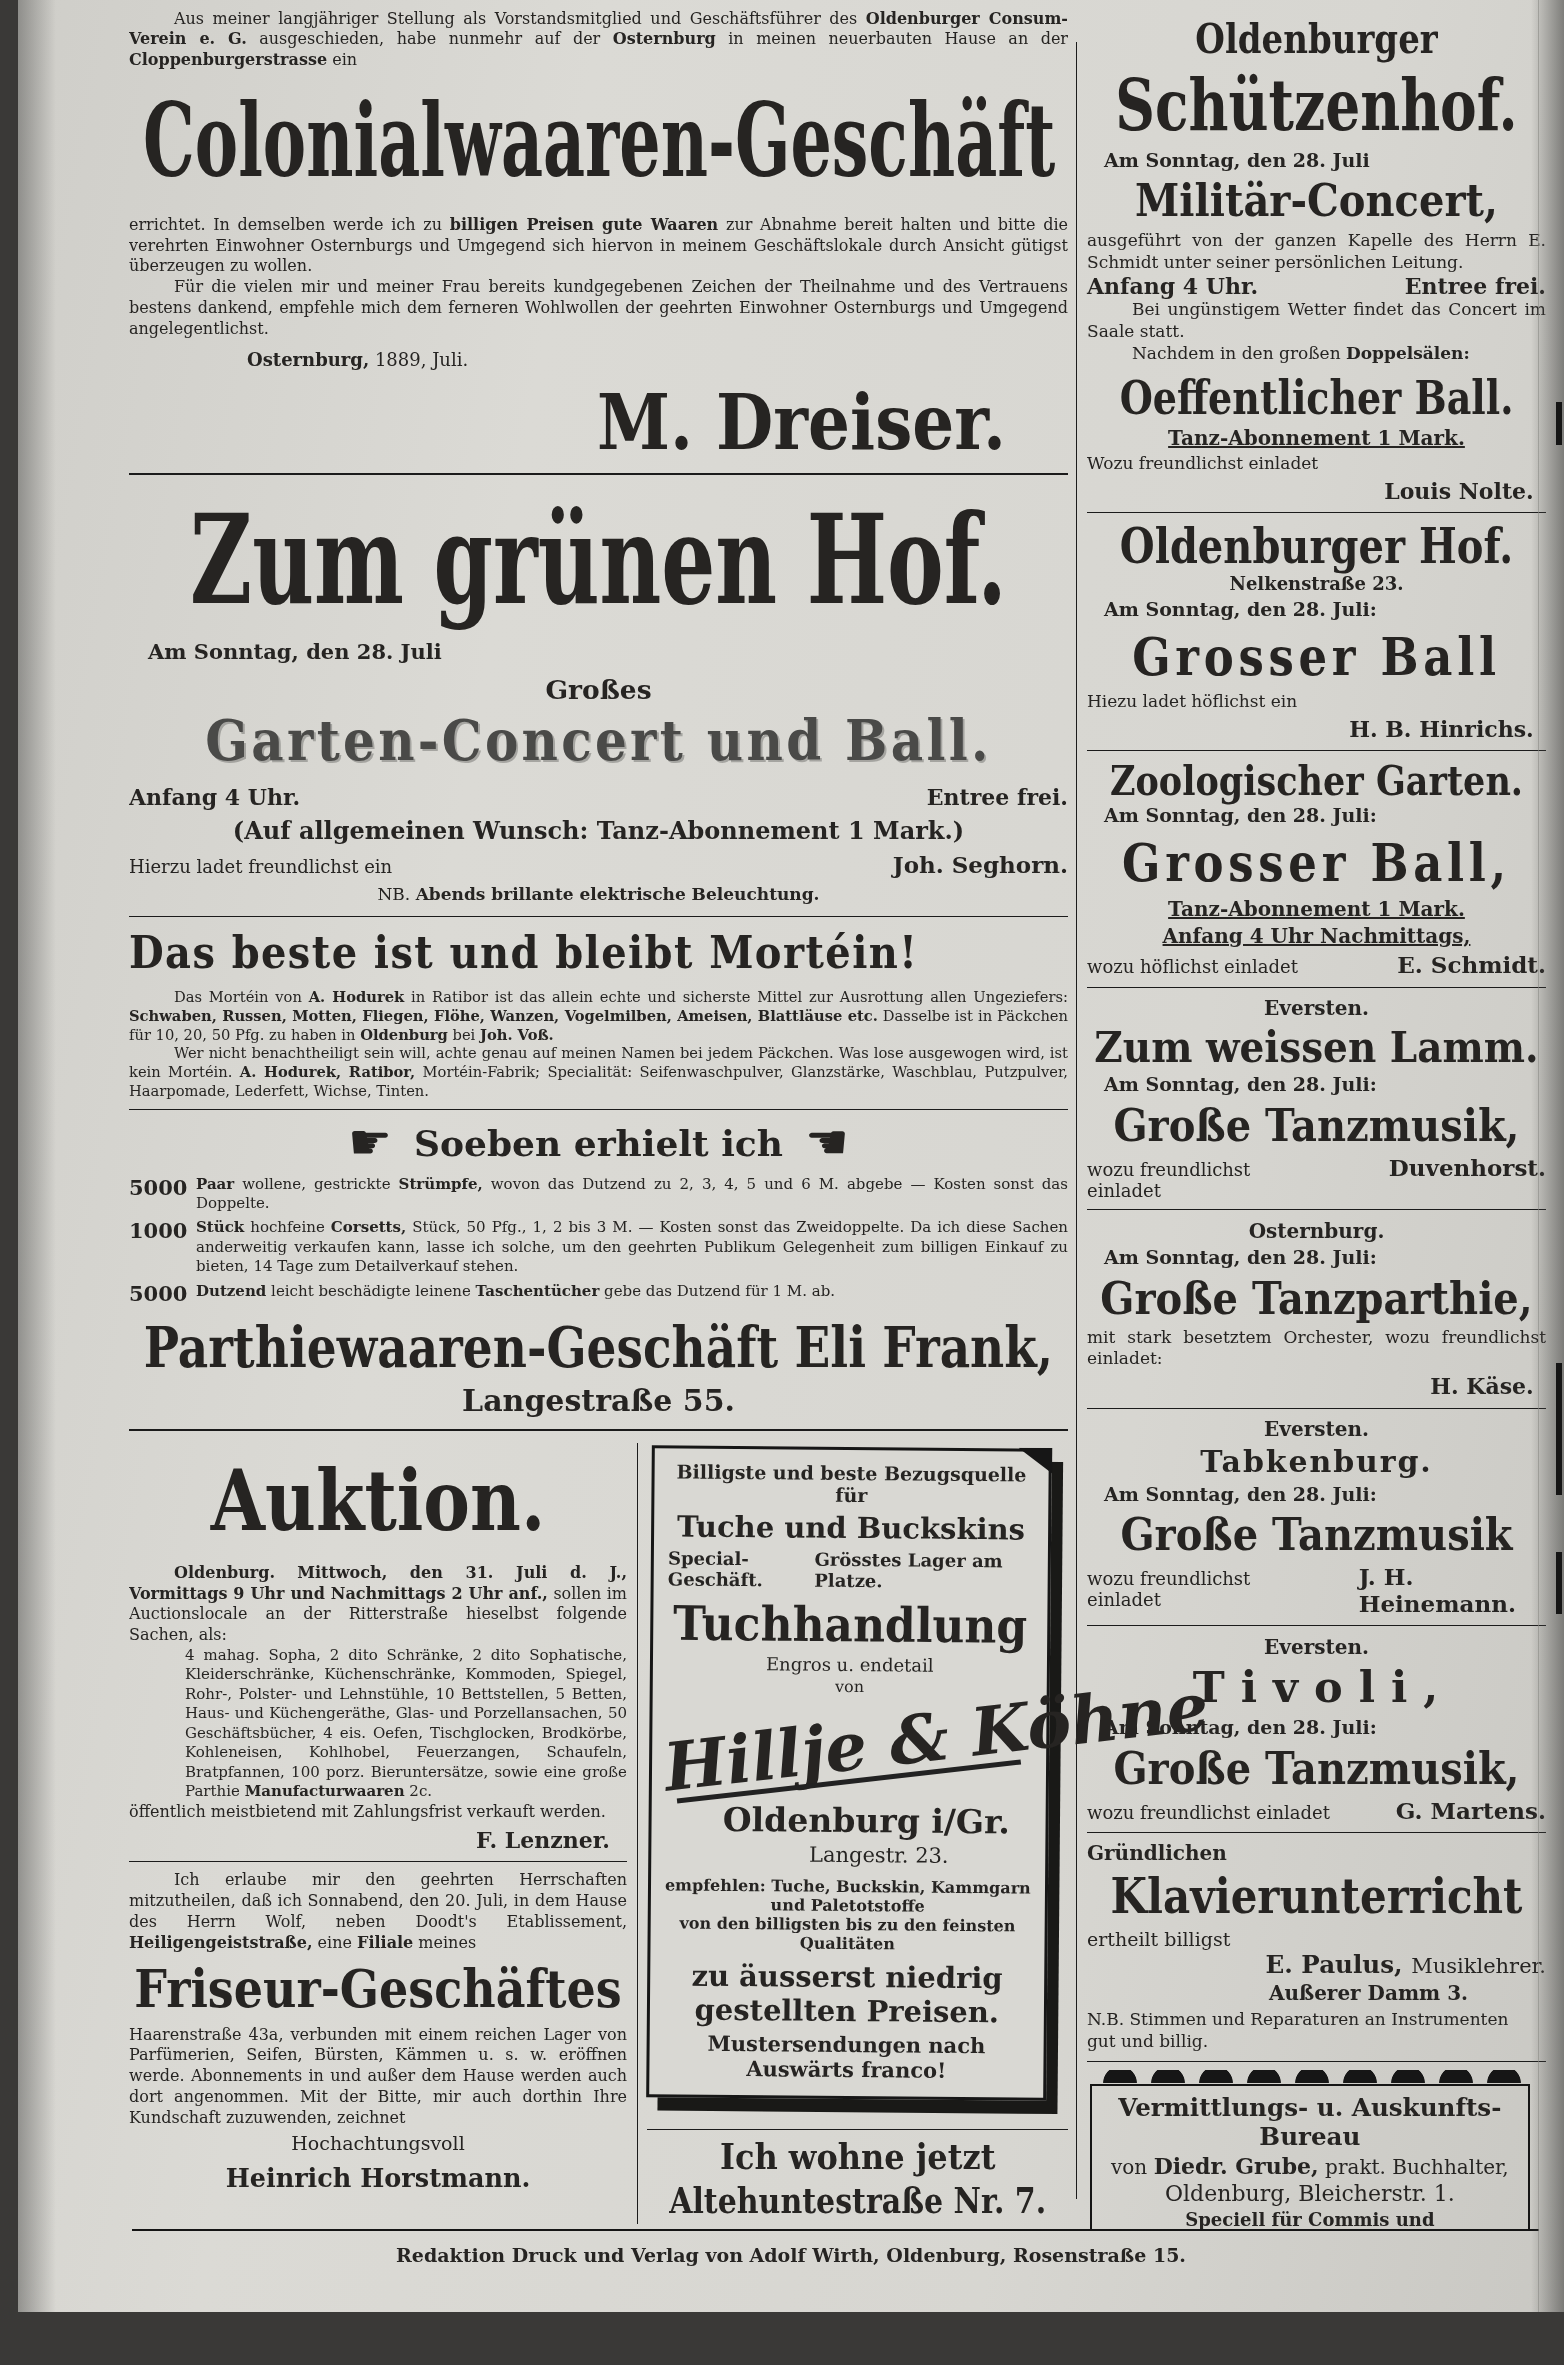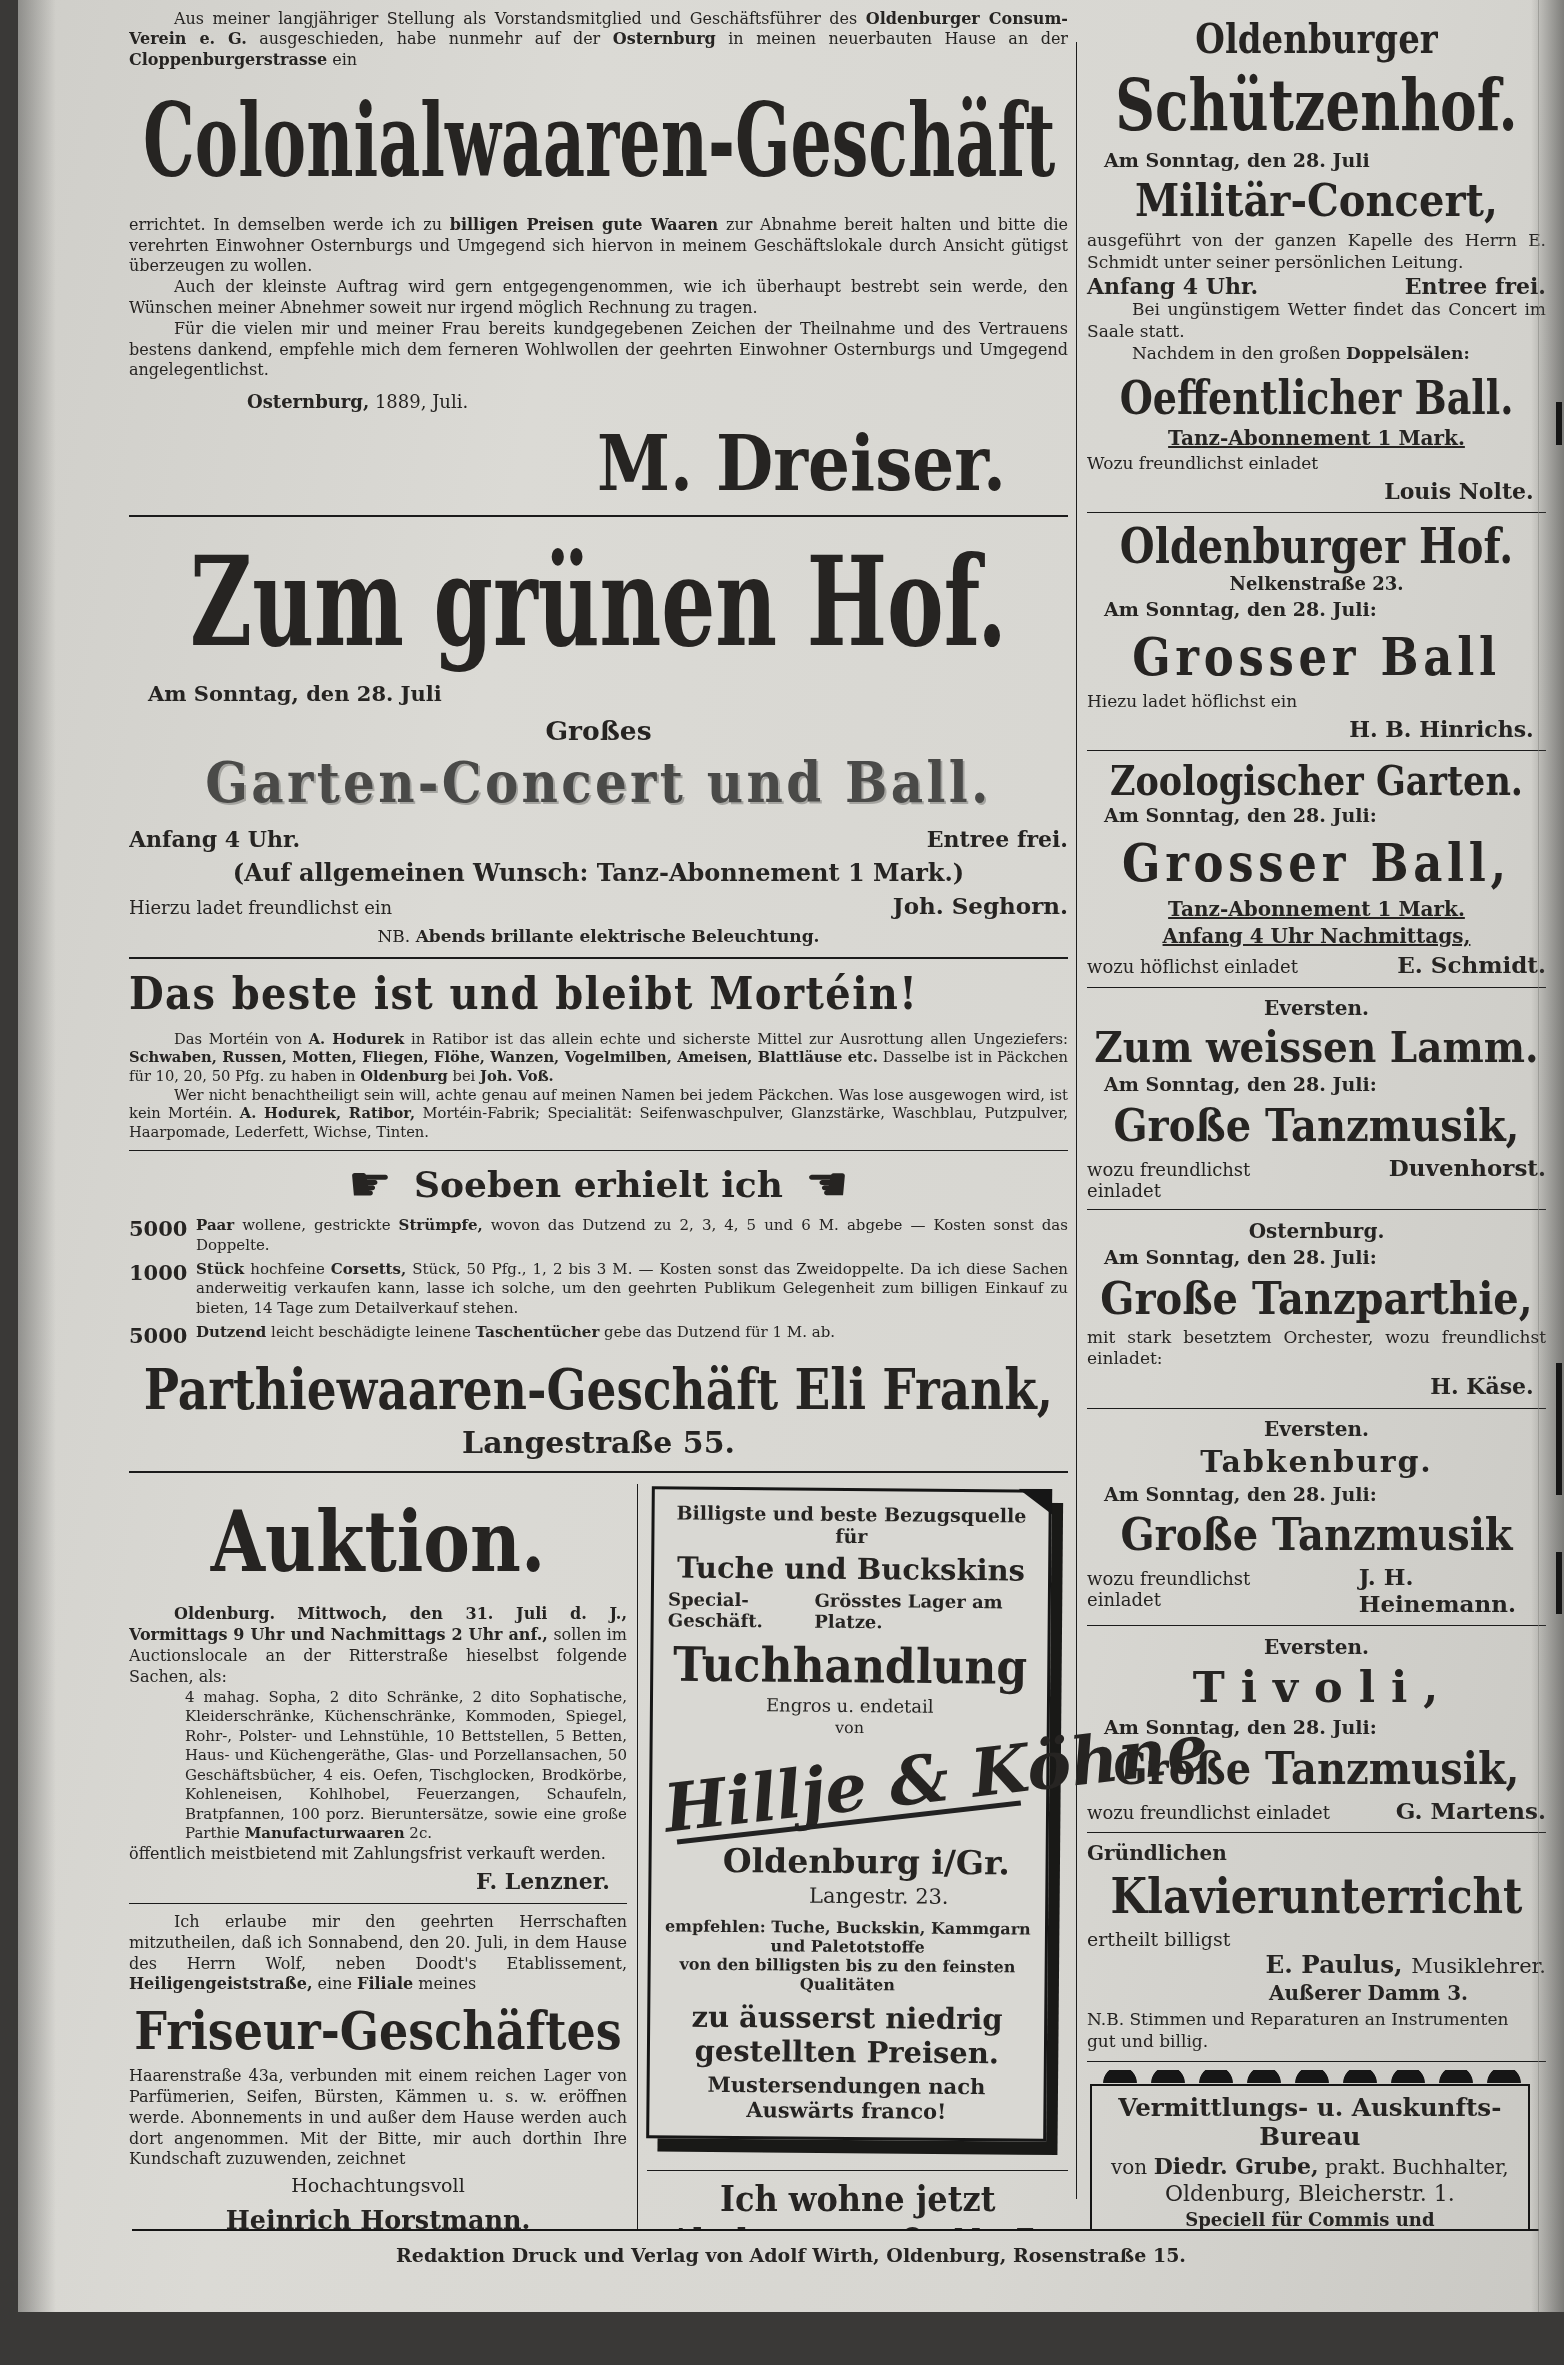--- a/index.html
+++ b/index.html
@@ -143,21 +143,20 @@
 
 <div class="page">
   <div class="content">
 
     <div class="col-left">
 
       <section>
         <p class="body j ind"><span>Aus meiner langjähriger Stellung als Vorstandsmitglied und Geschäftsführer des</span> <b>Oldenburger Consum-Verein e. G.</b> <span>ausgeschieden, habe nunmehr auf der</span> <b>Osternburg</b> <span>in meinen neuerbauten Hause an der</span> <b>Cloppenburgerstrasse</b> <span>ein</span></p>
         <h1 class="colonial">Colonialwaaren-Geschäft</h1>
         <p class="body j"><span>errichtet.  In demselben werde ich zu</span> <b>billigen Preisen gute Waaren</b> <span>zur Abnahme bereit halten und bitte die verehrten Einwohner Osternburgs und Umgegend sich hiervon in meinem Geschäftslokale durch Ansicht gütigst überzeugen zu wollen.</span></p>
-        <p class="body j ind">Auch der kleinste Auftrag wird gern entgegengenommen, wie ich überhaupt bestrebt sein werde, den Wünschen meiner Abnehmer soweit nur irgend möglich Rechnung zu tragen.</p>
         <p class="body j ind">Für die vielen mir und meiner Frau bereits kundgegebenen Zeichen der Theilnahme und des Vertrauens bestens dankend, empfehle mich dem ferneren Wohlwollen der geehrten Einwohner Osternburgs und Umgegend angelegentlichst.</p>
         <p class="body dateline"><b>Osternburg,</b> <span>1889, Juli.</span></p>
         <div class="sig-dreiser">M. Dreiser.</div>
       </section>
 
       <div class="rule"></div>
 
       <section>
         <h2 class="hof-title">Zum grünen Hof.</h2>
         <p class="hof-date">Am Sonntag, den 28. Juli</p>

